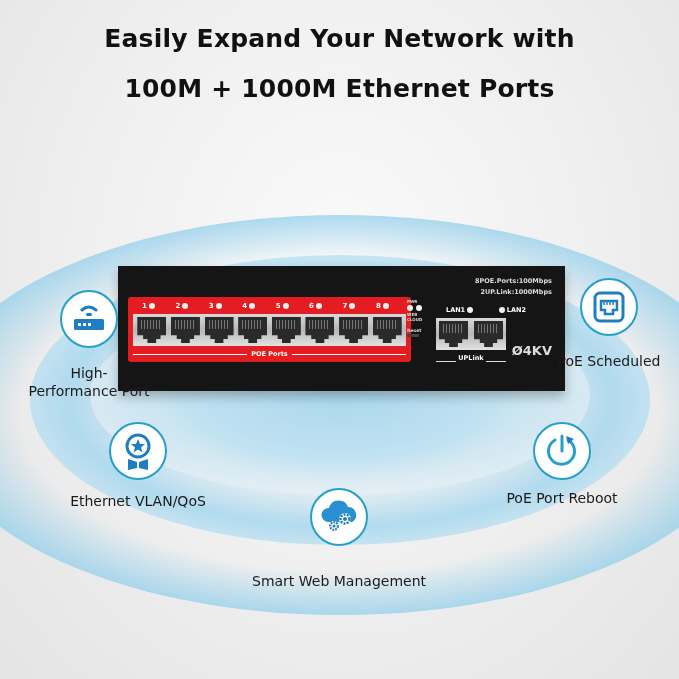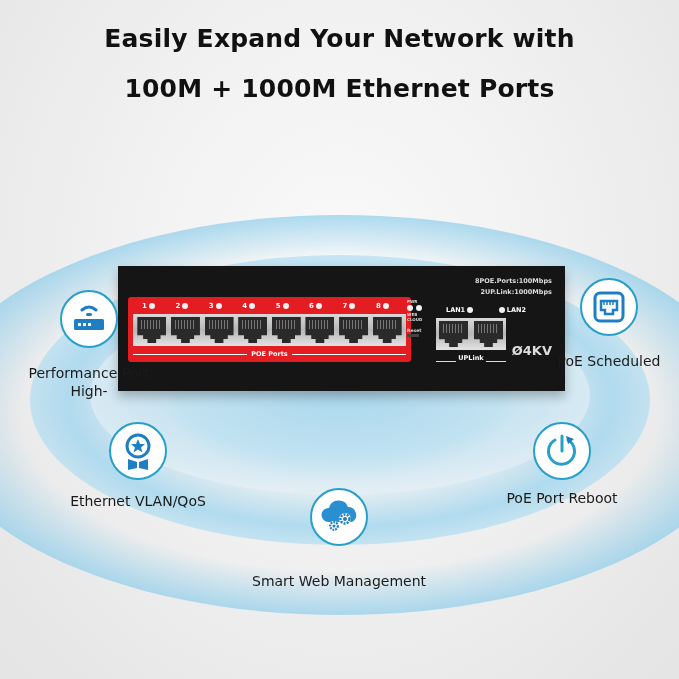--- a/index.html
+++ b/index.html
@@ -225,22 +225,22 @@
     <svg width="34" height="30" viewBox="0 0 34 30">
       <path d="M10 6 Q17 0 24 6" stroke="#1f7ec2" stroke-width="3" fill="none" stroke-linecap="round"></path>
       <rect x="14" y="9" width="6" height="3" rx="1.5" fill="#1f7ec2"></rect>
       <rect x="2" y="15" width="30" height="11" rx="1.5" fill="#1f7ec2"></rect>
       <rect x="6" y="19" width="3" height="3" fill="#fff"></rect>
       <rect x="11" y="19" width="3" height="3" fill="#fff"></rect>
       <rect x="16" y="19" width="3" height="3" fill="#fff"></rect>
     </svg>
   </div>
   <div class="feature-label">
+    <div>High-</div>
     <div>Performance Port</div>
-    <div>High-</div>
   </div>
 </div>
 
 <div class="feature f2">
   <div class="icon-circle">
     <svg width="32" height="32" viewBox="0 0 32 32">
       <rect x="2" y="2" width="28" height="28" rx="5" fill="none" stroke="#1f7ec2" stroke-width="3"></rect>
       <path d="M8 10 H24 V19 H20 V23 H12 V19 H8 Z" fill="none" stroke="#1f7ec2" stroke-width="2.5"></path>
       <path d="M11 11 V14 M14 11 V14 M17 11 V14 M20 11 V14" stroke="#1f7ec2" stroke-width="1.5"></path>
     </svg>

